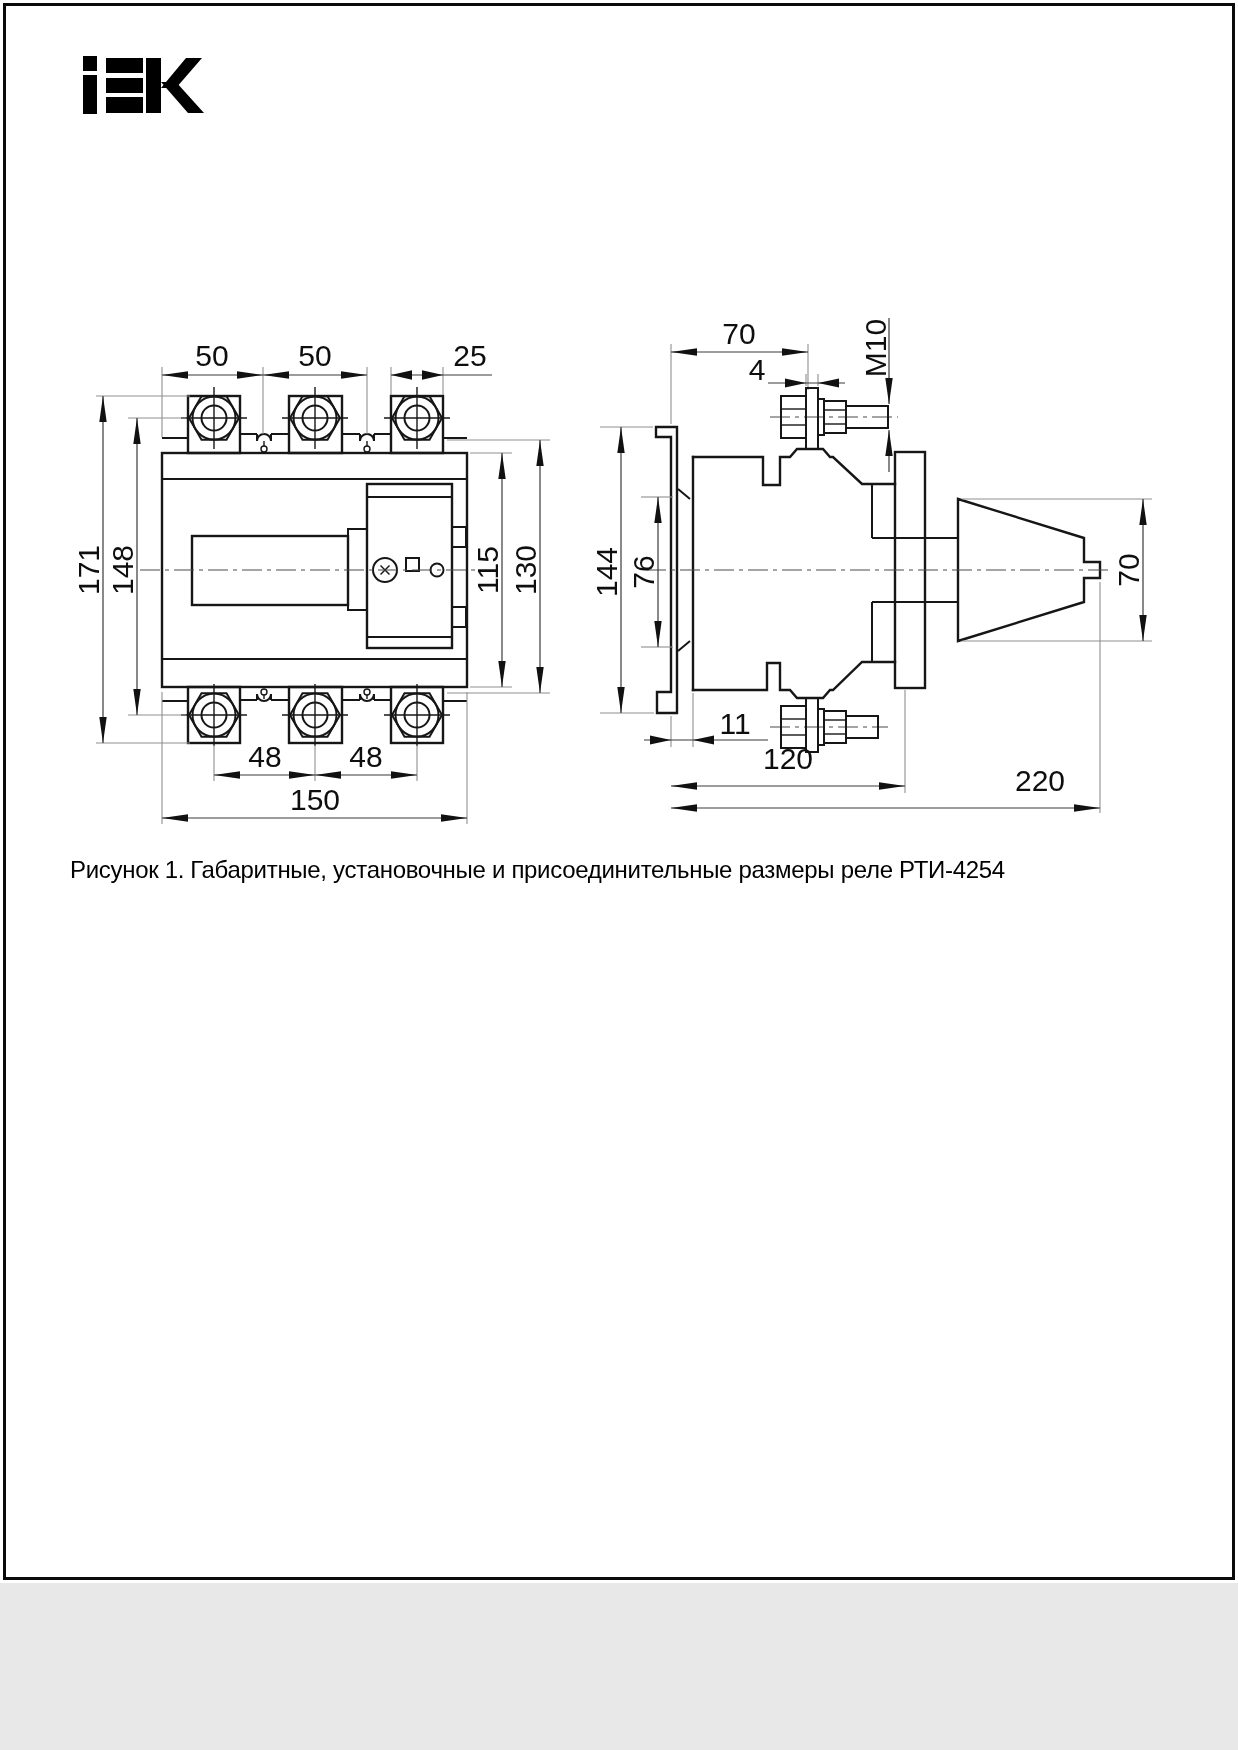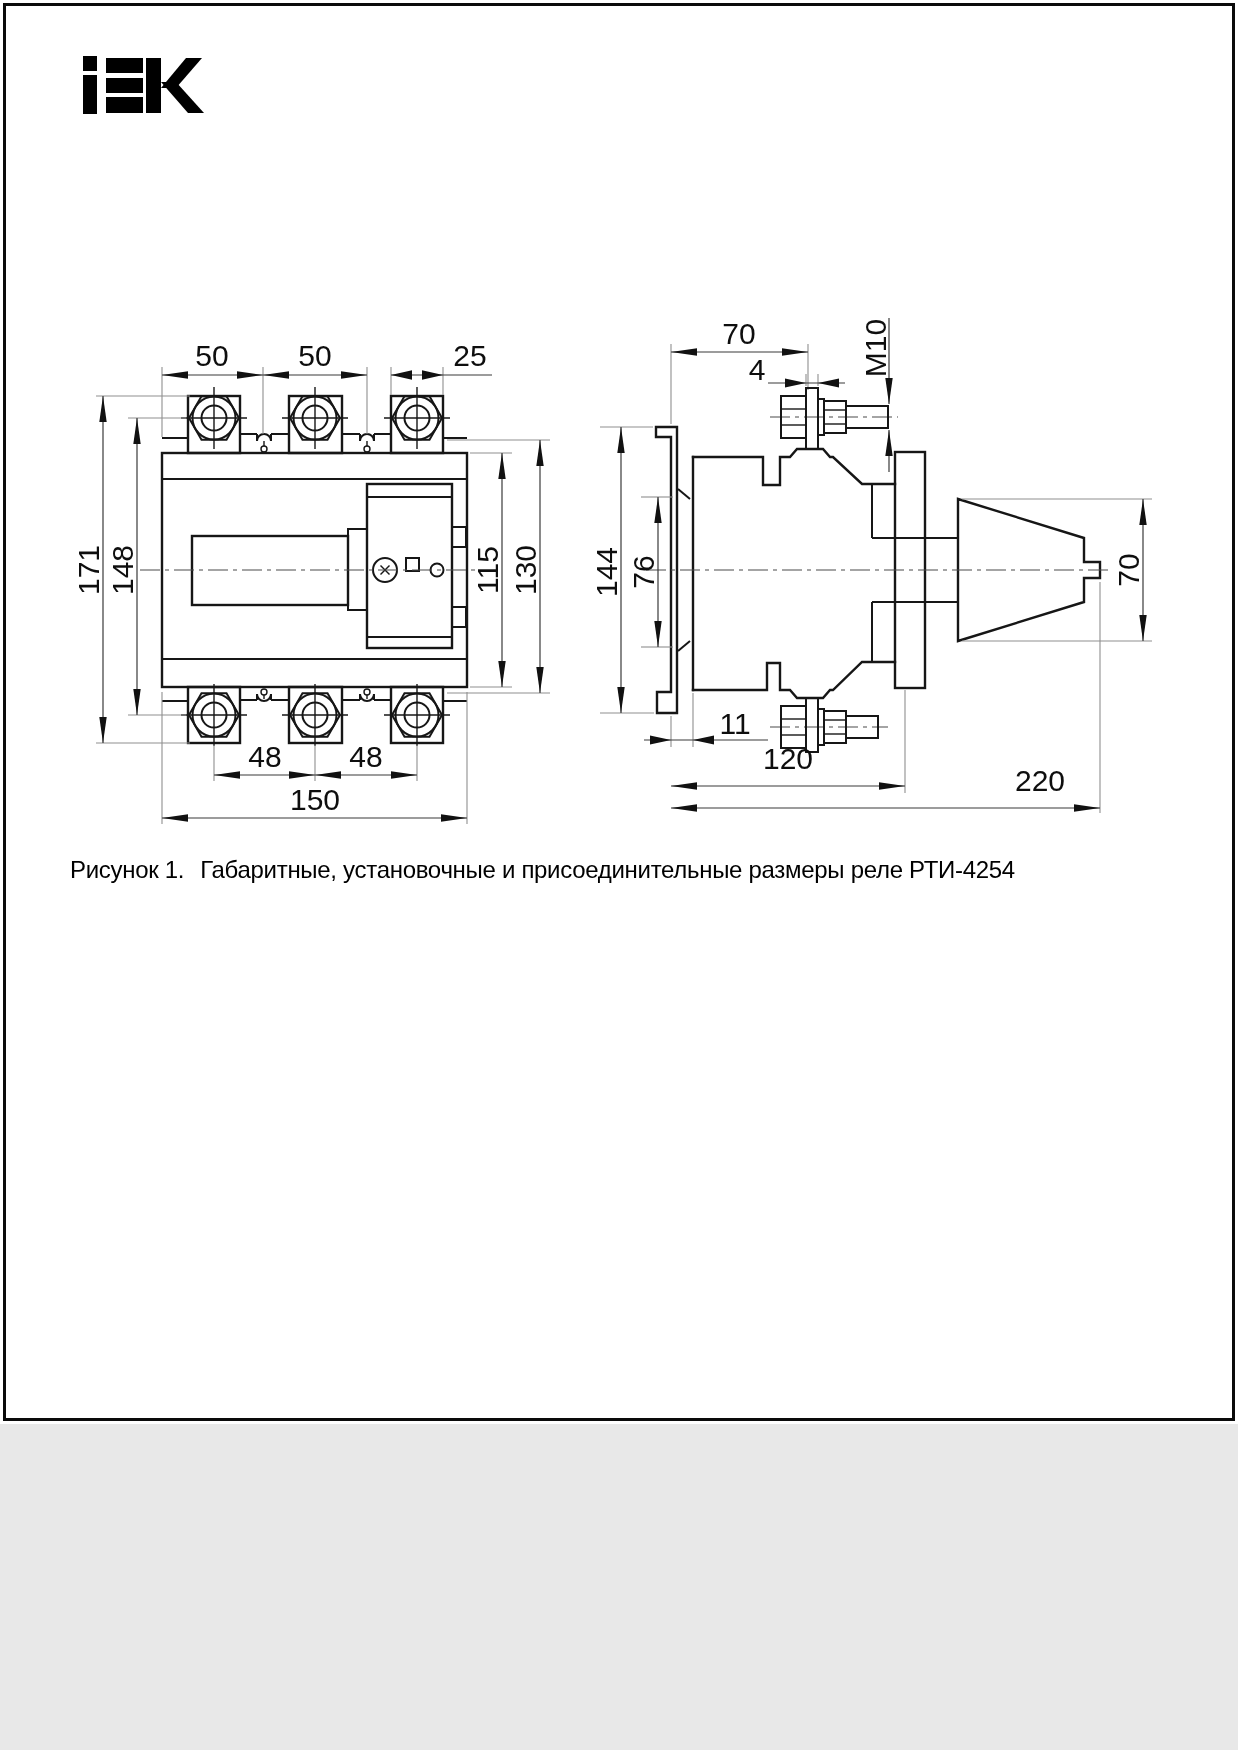--- a/index.html
+++ b/index.html
@@ -1,22 +1,22 @@
 <!DOCTYPE html>
 <html><head>
 <meta charset="utf-8">
 <style>
   html,body{margin:0;padding:0;background:#e8e8e8;}
-  .page{position:relative;width:1238px;height:1424px;background:#ffffff;overflow:hidden;
+  .page{position:relative;width:1238px;height:1583px;background:#ffffff;overflow:hidden;
         font-family:"Liberation Sans",sans-serif;}
   .page-border{position:absolute;left:3px;top:3px;right:3px;bottom:3px;border:3px solid #0a0a0a;pointer-events:none;}
   .drawing{position:absolute;left:0;top:0;}
   .logo{position:absolute;left:83px;top:56px;}
   .caption{position:absolute;left:70px;top:856px;font-size:24px;letter-spacing:-0.3px;color:#000;white-space:nowrap;}
-  .caption .cap-label{margin-right:16px;}
+  .caption .cap-label{margin-right:6px;}
   
   .ol{fill:none;stroke:#161616;stroke-width:2.4;stroke-linejoin:miter;stroke-linecap:square;}
   .ol2{fill:none;stroke:#161616;stroke-width:2;}
   .thin{fill:none;stroke:#161616;stroke-width:1.4;}
   .xl{fill:none;stroke:#8f8f8f;stroke-width:1.1;}
   .dim{fill:none;stroke:#3a3a3a;stroke-width:1.2;marker-start:url(#arr);marker-end:url(#arr);}
   .dimE{fill:none;stroke:#3a3a3a;stroke-width:1.2;marker-end:url(#arr);}
   .dln{fill:none;stroke:#3a3a3a;stroke-width:1.2;}
   .cl{fill:none;stroke:#4a4a4a;stroke-width:1.1;stroke-dasharray:20 5 4 5;}
   .ah{fill:#111;stroke:none;}

